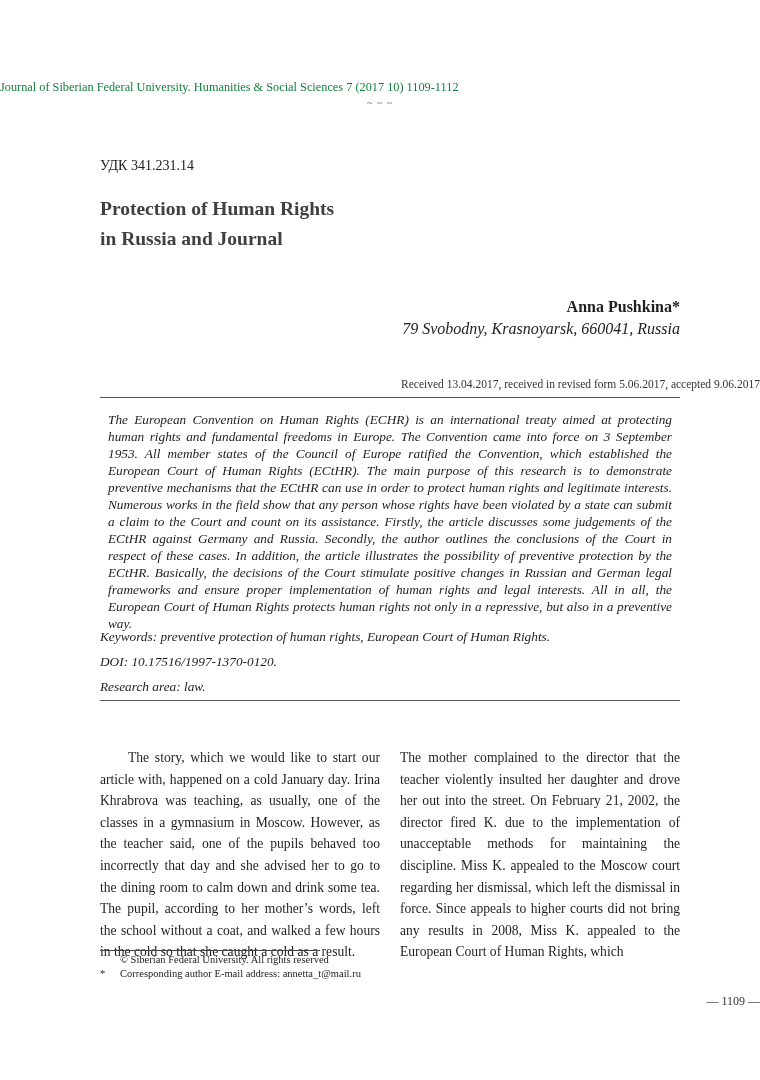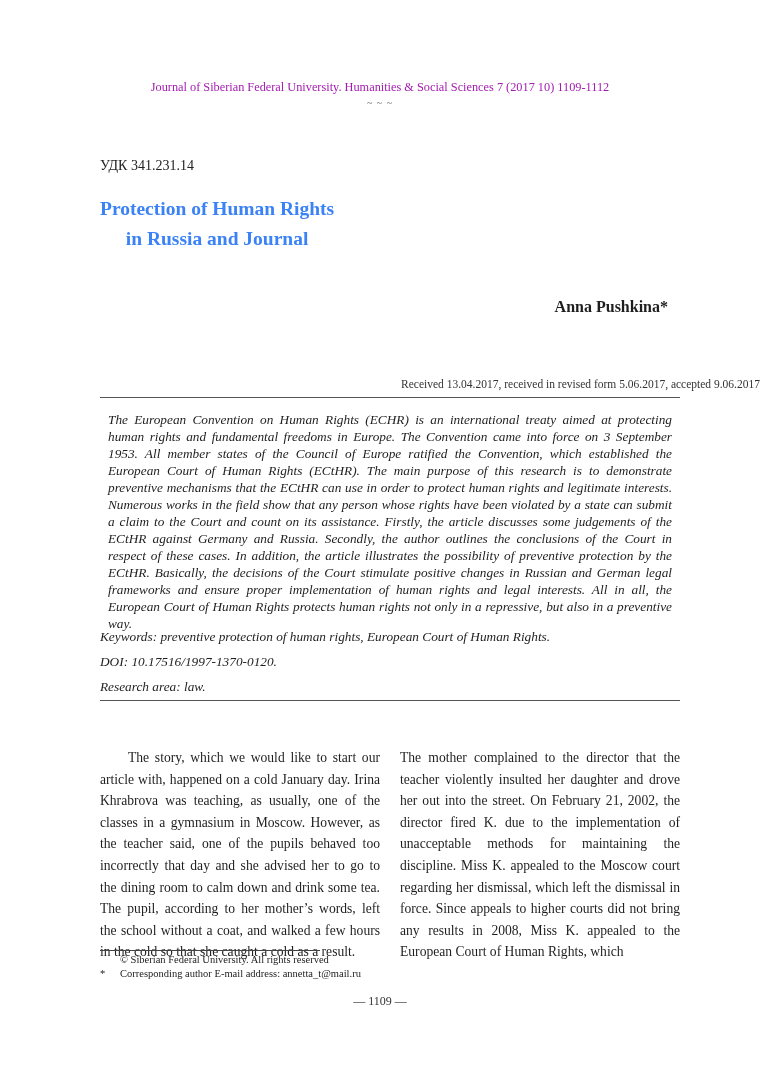--- a/index.html
+++ b/index.html
@@ -1,56 +1,57 @@
 <!DOCTYPE html>
 <html><head>
   <meta charset="utf-8">
   <style>
     html, body { margin: 0; padding: 0; background: #ffffff; }
     body { width: 760px; height: 1080px; position: relative; overflow: hidden; color: #1e1e1e; font-family: "Liberation Serif", serif; }
     .abs { position: absolute; }
-    .header { left: 0; width: 760px; top: 80px; text-align: center; font-size: 12.3px; color: #a21caf; }
+    .header { left: 0; width: 760px; top: 80px; font-size: 12.3px; color: #15803d; }
     .tilde { left: 0; width: 760px; top: 97px; text-align: center; font-size: 10px; color: #666; letter-spacing: 1px; }
     .udk { left: 100px; top: 158px; font-size: 14px; color: #222; }
-    .title { left: 100px; top: 194px; font-size: 19.5px; font-weight: bold; line-height: 30px; color: #3b82f6; text-align: center; }
+    .title { left: 100px; top: 194px; font-size: 19.5px; font-weight: bold; line-height: 30px; color: #404040; }
     .title div { white-space: nowrap; }
-    .author-block { right: 92px; top: 296px; text-align: right; font-size: 16px; line-height: 22px; }
+    .author-block { right: 80px; top: 296px; text-align: right; font-size: 16px; line-height: 22px; }
     .author-name { font-weight: bold; font-size: 16px; }
     .affil { font-style: italic; }
     .received { left: 0; width: 760px; top: 378px; text-align: right; font-size: 11.5px; color: #333; }
     .rule { left: 100px; width: 580px; height: 0; border-top: 1.5px solid #555; }
     .abstract { left: 100px; width: 580px; top: 403px; font-size: 13.3px; font-style: italic; line-height: 17px; text-align: justify; text-align-last: left; }
     .abstract p { margin: 8px; }
     .meta-line { left: 100px; font-size: 13.3px; font-style: italic; }
     .col { top: 731px; width: 280px; font-size: 13.6px; line-height: 21.6px; text-align: justify; margin-top: 16px; }
     .col p { margin: 0; }
     .col-left { left: 100px; }
     .col-left p { text-indent: 28px; }
     .col-right { left: 400px; }
     .fn-rule { left: 100px; width: 220px; top: 950px; border-top: 1px solid #444; }
     .footnote { left: 100px; font-size: 10.5px; color: #222; text-align: center; }
     .fn-mark { position: absolute; left: 0; }
     .fn-text { position: absolute; left: 20px; white-space: nowrap; }
-    .page-num { left: 0; width: 760px; top: 994px; text-align: center; font-size: 12px; color: #333; }
+    .page-num { left: 0; width: 760px; top: 994px; text-align: right; font-size: 12px; color: #333; }
   </style>
 </head>
 <body>
 
 <div class="abs header">Journal of  Siberian Federal University.  Humanities &amp; Social Sciences 7 (2017 10) 1109-1112</div>
 <div class="abs tilde">~ ~ ~</div>
 
 <div class="abs udk">УДК 341.231.14</div>
 
 <div class="abs title">
   <div>Protection of Human Rights</div>
   <div>in Russia and Journal</div>
 </div>
 
 <div class="abs author-block">
   <div class="author-name">Anna Pushkina*</div>
+  <div class="affil">79 Svobodny, Krasnoyarsk, 660041, Russia</div>
 </div>
 
 <div class="abs received">Received 13.04.2017, received in revised form 5.06.2017, accepted 9.06.2017</div>
 <div class="abs rule" style="top:397px;"></div>
 
 <div class="abs abstract">
   <p>The European Convention on Human Rights (ECHR) is an international treaty aimed at protecting human rights and fundamental freedoms in Europe. The Convention came into force on 3 September 1953. All member states of the Council of Europe ratified the Convention, which established the European Court of Human Rights (ECtHR). The main purpose of this research is to demonstrate preventive mechanisms that the ECtHR can use in order to protect human rights and legitimate interests. Numerous works in the field show that any person whose rights have been violated by a state can submit a claim to the Court and count on its assistance. Firstly, the article discusses some judgements of the ECtHR against Germany and Russia. Secondly, the author outlines the conclusions of the Court in respect of these cases. In addition, the article illustrates the possibility of preventive protection by the ECtHR. Basically, the decisions of the Court stimulate positive changes in Russian and German legal frameworks and ensure proper implementation of human rights and legal interests. All in all, the European Court of Human Rights protects human rights not only in a repressive, but also in a preventive way.</p>
 </div>
 
 <div class="abs meta-line" style="top:629px;">Keywords: preventive protection of human rights, European Court of Human Rights.</div>

